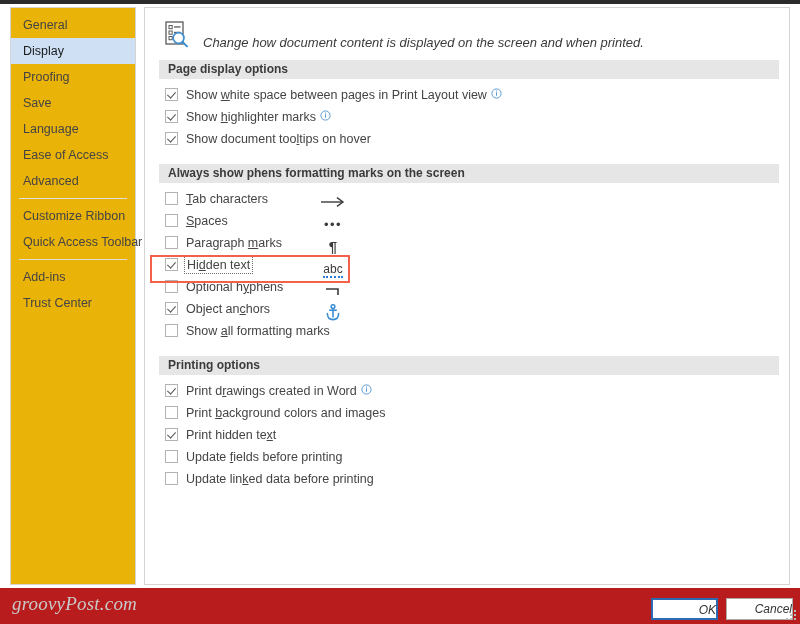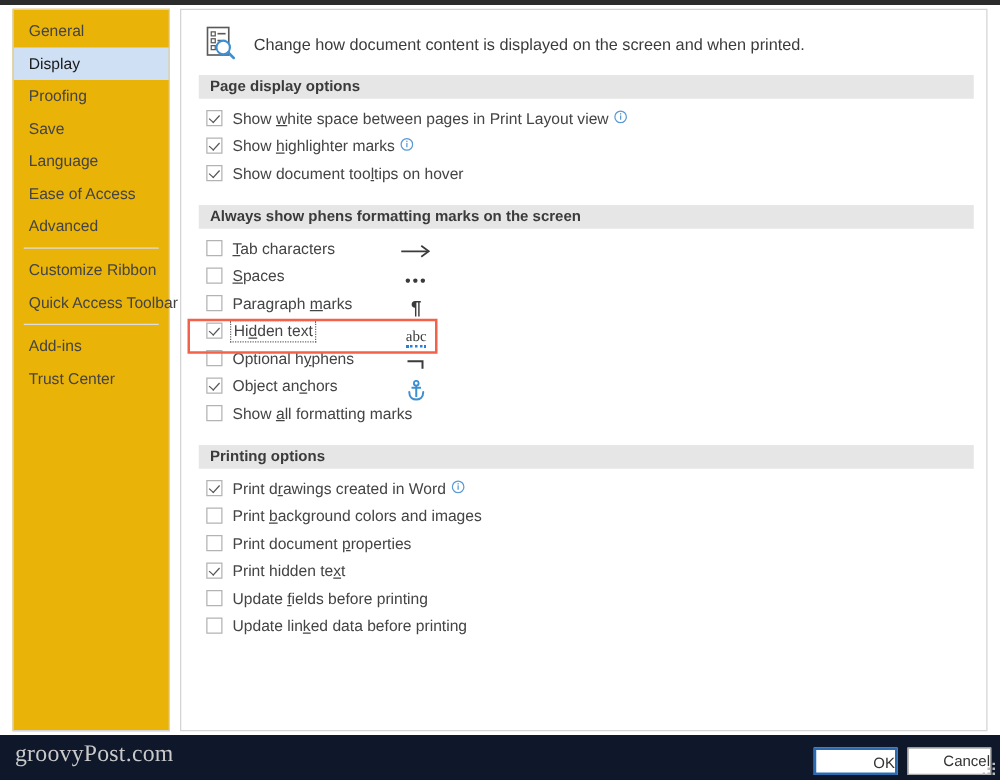--- a/index.html
+++ b/index.html
@@ -75,22 +75,23 @@
     height: 578px;
     background: #ffffff;
     border: 1px solid #d4d4d4;
     box-sizing: border-box;
     overflow: hidden;
   }
 
   
   .pane-header {
     display: flex;
-    align-items: center;
+    align-items: flex-end;
     padding: 12px 0 10px 18px;
+    font-style: italic;
   }
   .pane-header-icon {
     width: 28px;
     height: 30px;
     flex: 0 0 auto;
     margin-right: 12px;
   }
   .pane-header-text {
     font-size: 13px;
     color: #3b3b3b;
@@ -187,41 +188,41 @@
   .mark-glyph.abc {
     font-size: 12px;
     color: #3b3b3b;
     border-bottom: 0;
   }
   .abc-inner {
     display: inline-block;
     border-bottom: 2px dotted #2a7fd4;
     padding-bottom: 1px;
     line-height: 12px;
-    font-family: Liberation Serif, serif;
   }
   .mark-glyph.hyphen { font-size: 14px; }
   .mark-glyph.anchor { line-height: 22px; }
 
   
   .red-callout {
     position: absolute;
     border: 2px solid #f4614a;
     box-sizing: border-box;
     pointer-events: none;
   }
 
   
   .footer {
     position: absolute;
     left: 0;
     top: 584px;
     width: 800px;
     height: 36px;
-    background: #0f172a;
+    background: #b91c1c;
+    font-style: italic;
   }
   .watermark {
     position: absolute;
     left: 12px;
     top: 5px;
     font-family: "Liberation Serif", serif;
     font-size: 19px;
     color: #c9c9c9;
     letter-spacing: 0.2px;
   }
@@ -376,24 +377,20 @@
           <span class="opt-label">Print d<u>r</u>awings created in Word</span>
           <span class="info-icon"><svg width="11" height="11" viewBox="0 0 11 11">
               <circle cx="5.5" cy="5.5" r="4.6" fill="none" stroke="#5b9bd5" stroke-width="1"></circle>
               <rect x="5" y="4.3" width="1" height="3.5" fill="#5b9bd5"></rect>
               <rect x="5" y="2.5" width="1" height="1.1" fill="#5b9bd5"></rect>
             </svg></span>
         </div>
         <div class="opt-row">
           <span class="cbox"></span>
           <span class="opt-label">Print <u>b</u>ackground colors and images</span>
-        </div>
-        <div class="opt-row">
-          <span class="cbox"></span>
-          <span class="opt-label">Print document <u>p</u>roperties</span>
         </div>
         <div class="opt-row">
           <span class="cbox checked"></span>
           <span class="opt-label">Print hidden te<u>x</u>t</span>
         </div>
         <div class="opt-row">
           <span class="cbox"></span>
           <span class="opt-label">Update <u>f</u>ields before printing</span>
         </div>
         <div class="opt-row">

